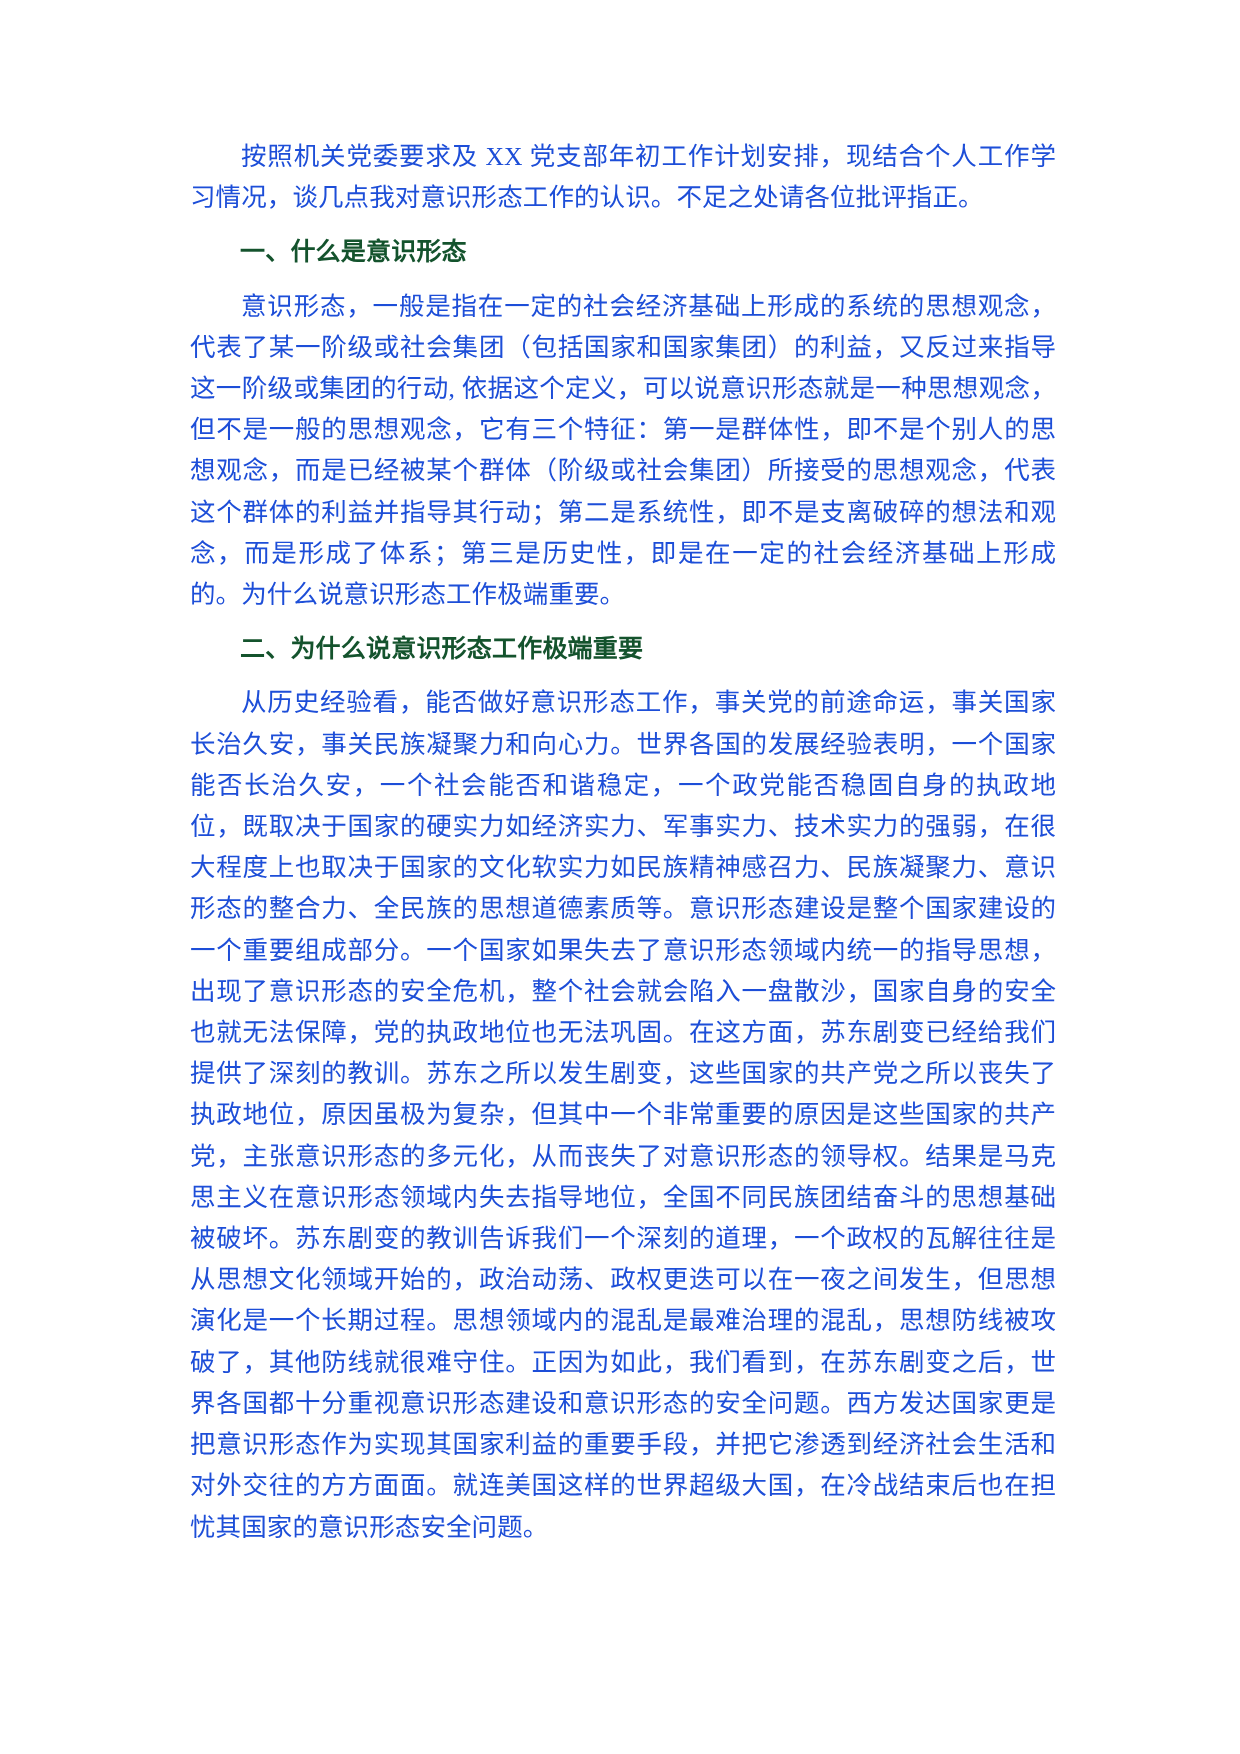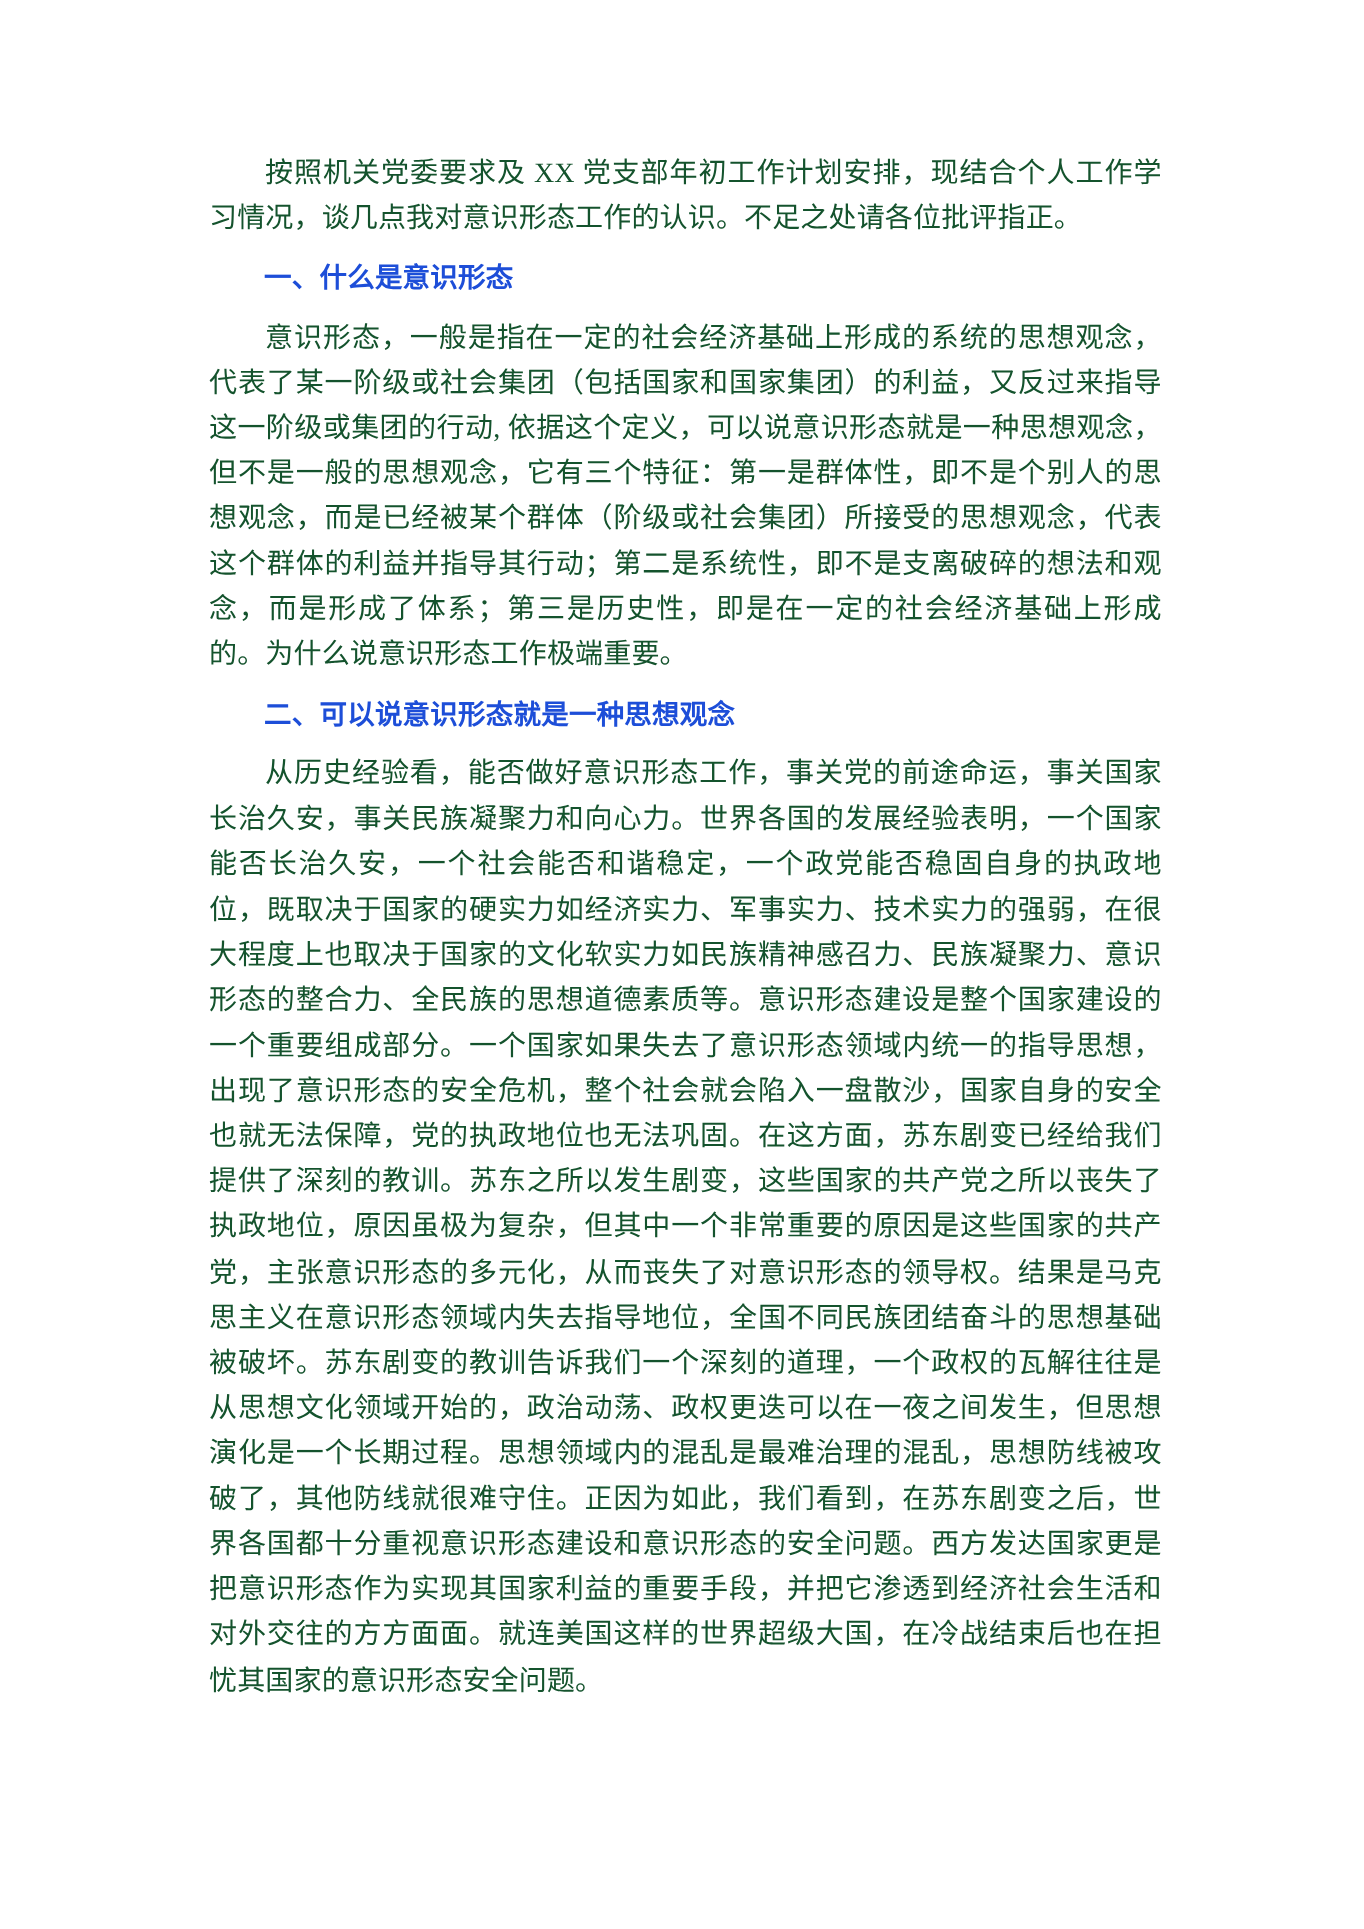--- a/index.html
+++ b/index.html
@@ -23,49 +23,49 @@
   .page-body {
     position: absolute;
     left: 190px;
     top: 136px;
     width: 866px;
   }
   .para {
     font-family: "Liberation Serif", "DejaVu Serif", serif;
     font-size: 25.5px;
     line-height: 41.2px;
-    color: #14532d;
+    color: #1d4ed8;
     text-align: justify;
     text-justify: inter-ideograph;
     text-indent: 2em;
     margin: 0 0 2px 0;
     letter-spacing: 0.1px;
     -webkit-font-smoothing: antialiased;
   }
   .heading {
-    font-family: Liberation Serif, serif;
+    font-family: Liberation Mono, monospace;
     font-size: 25px;
     line-height: 41.2px;
     font-weight: bold;
-    color: #1d4ed8;
+    color: #14532d;
     text-indent: 2em;
     margin: 13px 0 11px 0;
     letter-spacing: 0.2px;
   }
   .para + .heading {
     margin-top: 15px;
   }
   .heading + .para {
     margin-top: 0;
   }
 </style>
 </head>
 <body>
 
 <div class="page">
   <div class="page-body" id="body-col">
       <p class="para">按照机关党委要求及 XX 党支部年初工作计划安排，现结合个人工作学习情况，谈几点我对意识形态工作的认识。不足之处请各位批评指正。</p>
       <p class="heading">一、什么是意识形态</p>
       <p class="para">意识形态，一般是指在一定的社会经济基础上形成的系统的思想观念，代表了某一阶级或社会集团（包括国家和国家集团）的利益，又反过来指导这一阶级或集团的行动, 依据这个定义，可以说意识形态就是一种思想观念，但不是一般的思想观念，它有三个特征：第一是群体性，即不是个别人的思想观念，而是已经被某个群体（阶级或社会集团）所接受的思想观念，代表这个群体的利益并指导其行动；第二是系统性，即不是支离破碎的想法和观念，而是形成了体系；第三是历史性，即是在一定的社会经济基础上形成的。为什么说意识形态工作极端重要。</p>
-      <p class="heading">二、可以说意识形态就是一种思想观念</p>
+      <p class="heading">二、为什么说意识形态工作极端重要</p>
       <p class="para">从历史经验看，能否做好意识形态工作，事关党的前途命运，事关国家长治久安，事关民族凝聚力和向心力。世界各国的发展经验表明，一个国家能否长治久安，一个社会能否和谐稳定，一个政党能否稳固自身的执政地位，既取决于国家的硬实力如经济实力、军事实力、技术实力的强弱，在很大程度上也取决于国家的文化软实力如民族精神感召力、民族凝聚力、意识形态的整合力、全民族的思想道德素质等。意识形态建设是整个国家建设的一个重要组成部分。一个国家如果失去了意识形态领域内统一的指导思想，出现了意识形态的安全危机，整个社会就会陷入一盘散沙，国家自身的安全也就无法保障，党的执政地位也无法巩固。在这方面，苏东剧变已经给我们提供了深刻的教训。苏东之所以发生剧变，这些国家的共产党之所以丧失了执政地位，原因虽极为复杂，但其中一个非常重要的原因是这些国家的共产党，主张意识形态的多元化，从而丧失了对意识形态的领导权。结果是马克思主义在意识形态领域内失去指导地位，全国不同民族团结奋斗的思想基础被破坏。苏东剧变的教训告诉我们一个深刻的道理，一个政权的瓦解往往是从思想文化领域开始的，政治动荡、政权更迭可以在一夜之间发生，但思想演化是一个长期过程。思想领域内的混乱是最难治理的混乱，思想防线被攻破了，其他防线就很难守住。正因为如此，我们看到，在苏东剧变之后，世界各国都十分重视意识形态建设和意识形态的安全问题。西方发达国家更是把意识形态作为实现其国家利益的重要手段，并把它渗透到经济社会生活和对外交往的方方面面。就连美国这样的世界超级大国，在冷战结束后也在担忧其国家的意识形态安全问题。</p>
     </div>
 </div>
 
 </body></html>

